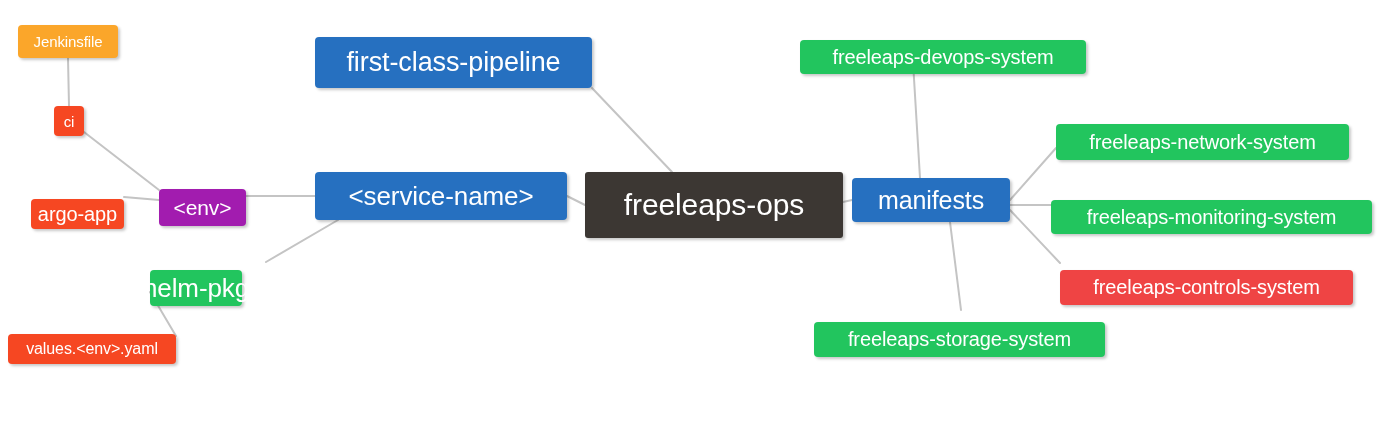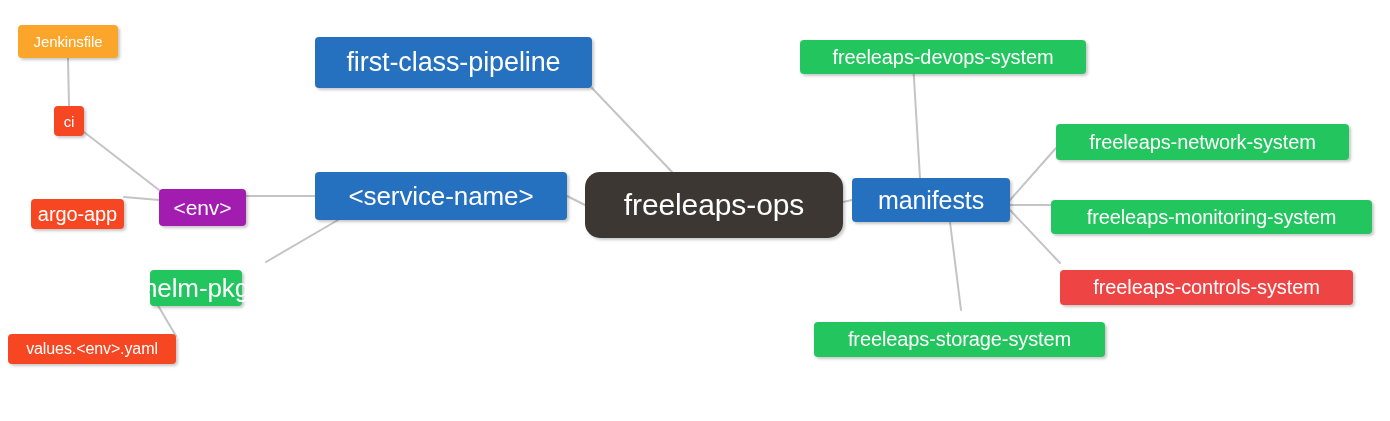--- a/index.html
+++ b/index.html
@@ -34,21 +34,21 @@
     align-items: center;
     justify-content: center;
     color: #ffffff;
     white-space: nowrap;
     border-radius: 4px;
     box-shadow: 2px 2px 3px rgba(0,0,0,0.22);
     letter-spacing: -0.1px;
   }
   .node.root {
     background: #3c3733;
-    border-radius: 15px;
+    border-radius: 3px;
   }
   .node.blue    { background: #2670c0; }
   .node.green   { background: #22c55e; margin-top: 12px; }
   .node.red     { background: #f64722; }
   .node.orange  { background: #fba62a; }
 </style>
 </head>
 <body>
 
 <div id="mindmap">

